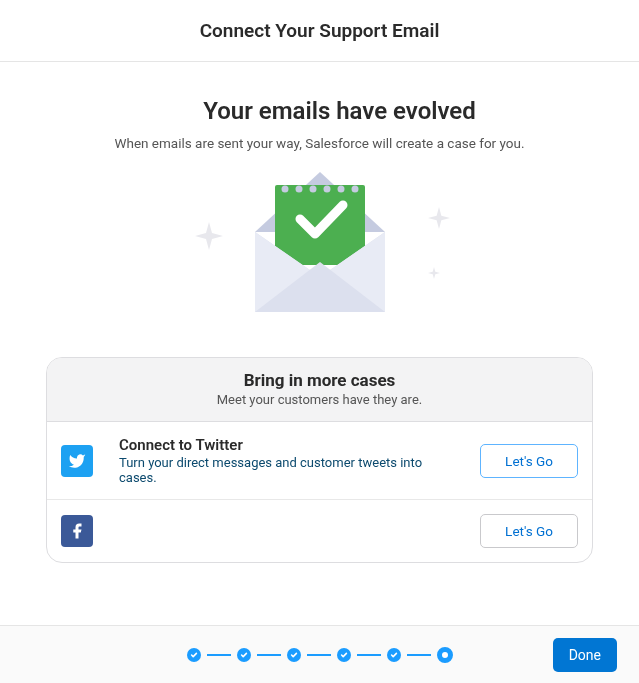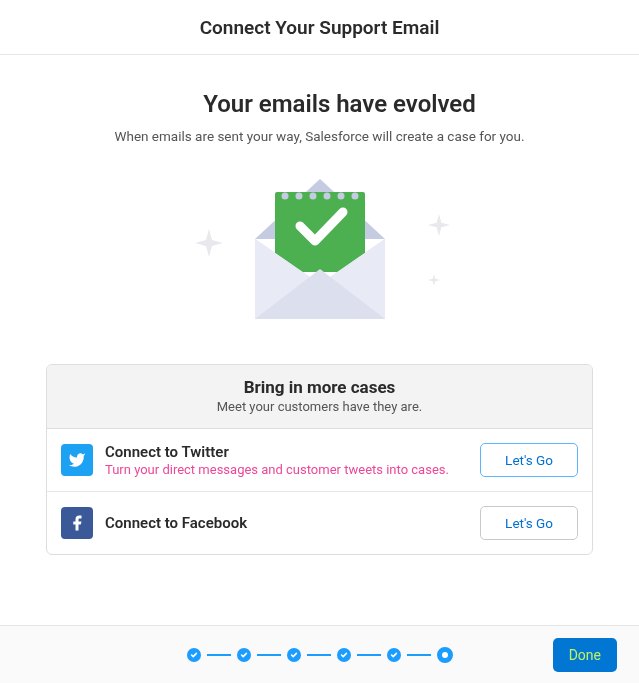--- a/index.html
+++ b/index.html
@@ -10,21 +10,21 @@
     body {
       font-family: -apple-system, BlinkMacSystemFont, "Segoe UI", Roboto, Helvetica, Arial, sans-serif;
       width: 639px;
       height: 683px;
       background: #fff;
       display: flex;
       flex-direction: column;
       overflow: hidden;
     }
     .header {
-      height: 55px;
+      height: 62px;
       border-bottom: 1px solid #e5e5e5;
       display: flex;
       align-items: center;
       justify-content: center;
     }
     .header-title {
       font-size: 19px;
       font-weight: 600;
       color: #2b2b2b;
     }
@@ -39,21 +39,21 @@
     .main-title {
       font-size: 24px;
       font-weight: 600;
       color: #2a2a2a;
       margin-bottom: 10px;
       margin-left: 40px;
     }
     .main-subtitle {
       font-size: 13.5px;
       color: #555;
-      margin-bottom: 30px;
+      margin-bottom: 16px;
     }
     .illustration {
       width: 260px;
       height: 160px;
       position: relative;
       margin-bottom: 30px;
     }
     .sparkle {
       position: absolute;
       fill: #e8e8ed;
@@ -66,21 +66,21 @@
       right: 0px;
       top: 40px;
     }
     .sparkle-right-bottom {
       right: 10px;
       top: 100px;
     }
     .card-box {
       width: 100%;
       border: 1px solid #dddde0;
-      border-radius: 6px;
+      border-radius: 16px;
       overflow: hidden;
       background: #fff;
     }
     .card-header {
       background: #f3f3f4;
       text-align: center;
       padding: 12px 10px 14px 10px;
       border-bottom: 1px solid #dddde0;
     }
     .card-header-title {
@@ -90,21 +90,21 @@
       margin-bottom: 2px;
     }
     .card-header-subtitle {
       font-size: 13px;
       color: #555;
     }
     .card-row {
       display: flex;
       align-items: center;
       padding: 14px 14px;
-      gap: 12px;
+      gap: 26px;
     }
     .card-row + .card-row {
       border-top: 1px solid #e8e8e8;
     }
     .social-icon {
       width: 32px;
       height: 32px;
       border-radius: 4px;
       display: flex;
       align-items: center;
@@ -122,21 +122,21 @@
       min-width: 0;
     }
     .row-title {
       font-size: 15px;
       font-weight: 600;
       color: #2a2a2a;
       margin-bottom: 1px;
     }
     .row-subtitle {
       font-size: 13px;
-      color: #ec4899;
+      color: #0c4a6e;
     }
     .letsgo-btn {
       border: 1px solid #c9c9cc;
       background: #fff;
       border-radius: 5px;
       padding: 8px 24px;
       font-size: 13.5px;
       color: #0070d2;
       cursor: pointer;
       white-space: nowrap;
@@ -183,21 +183,21 @@
       border: 5px solid #1b9cff;
     }
     .line {
       width: 24px;
       height: 2px;
       background: #1b9cff;
     }
     .done-btn {
       margin-left: auto;
       background: #0176d3;
-      color: #bef264;
+      color: #ffffff;
       border: none;
       border-radius: 5px;
       padding: 9px 16px;
       font-size: 14px;
       cursor: pointer;
       font-family: inherit;
     }
   </style>
 </head>
 <body>
@@ -260,21 +260,20 @@
       <button class="letsgo-btn highlight">Let's Go</button>
     </div>
 
     <div class="card-row">
       <div class="social-icon facebook-bg">
         <svg width="18" height="18" viewBox="0 0 24 24" fill="#fff">
           <path d="M18 2h-3a5 5 0 0 0-5 5v3H7v4h3v8h4v-8h3l1-4h-4V7a1 1 0 0 1 1-1h3V2z"></path>
         </svg>
       </div>
       <div class="row-text">
-        <div class="row-title">Connect to Facebook</div>
       </div>
       <button class="letsgo-btn">Let's Go</button>
     </div>
   </div>
 </div>
 
 <div class="footer">
   <div class="progress">
     <div class="dot">
       <svg width="8" height="8" viewBox="0 0 10 10">

